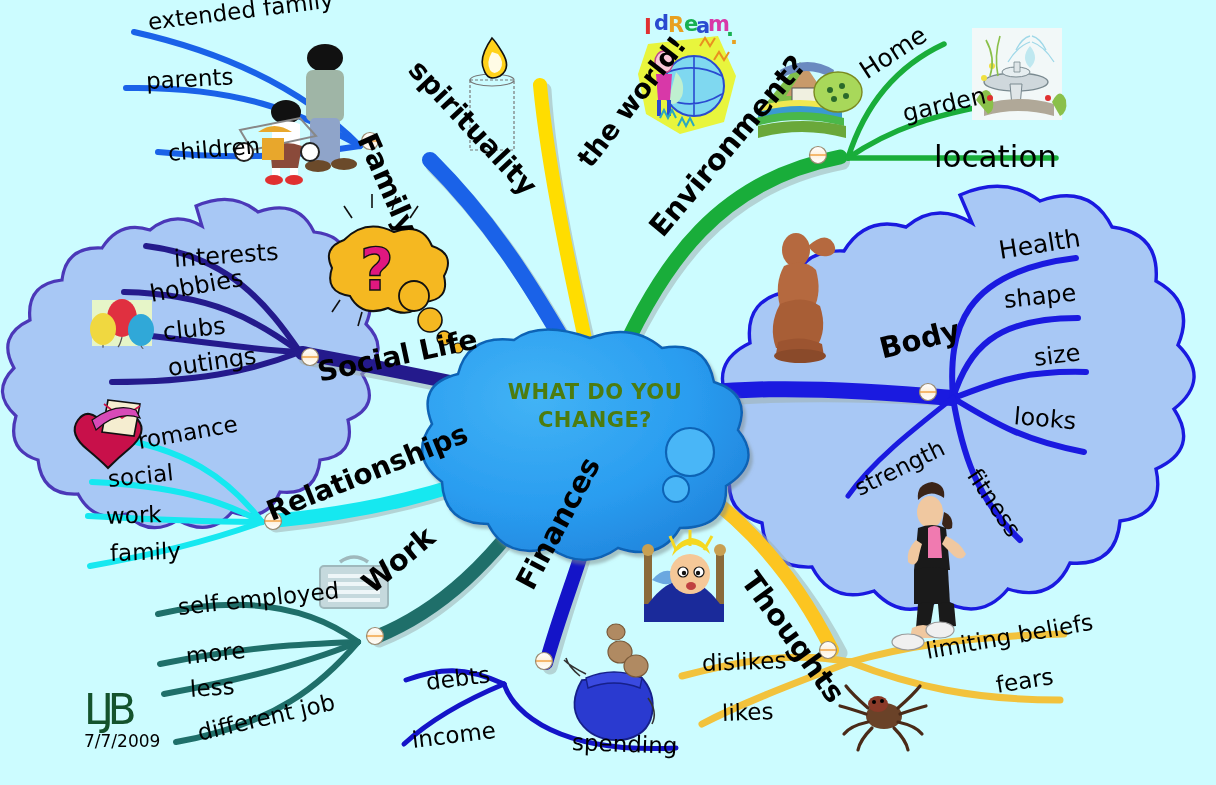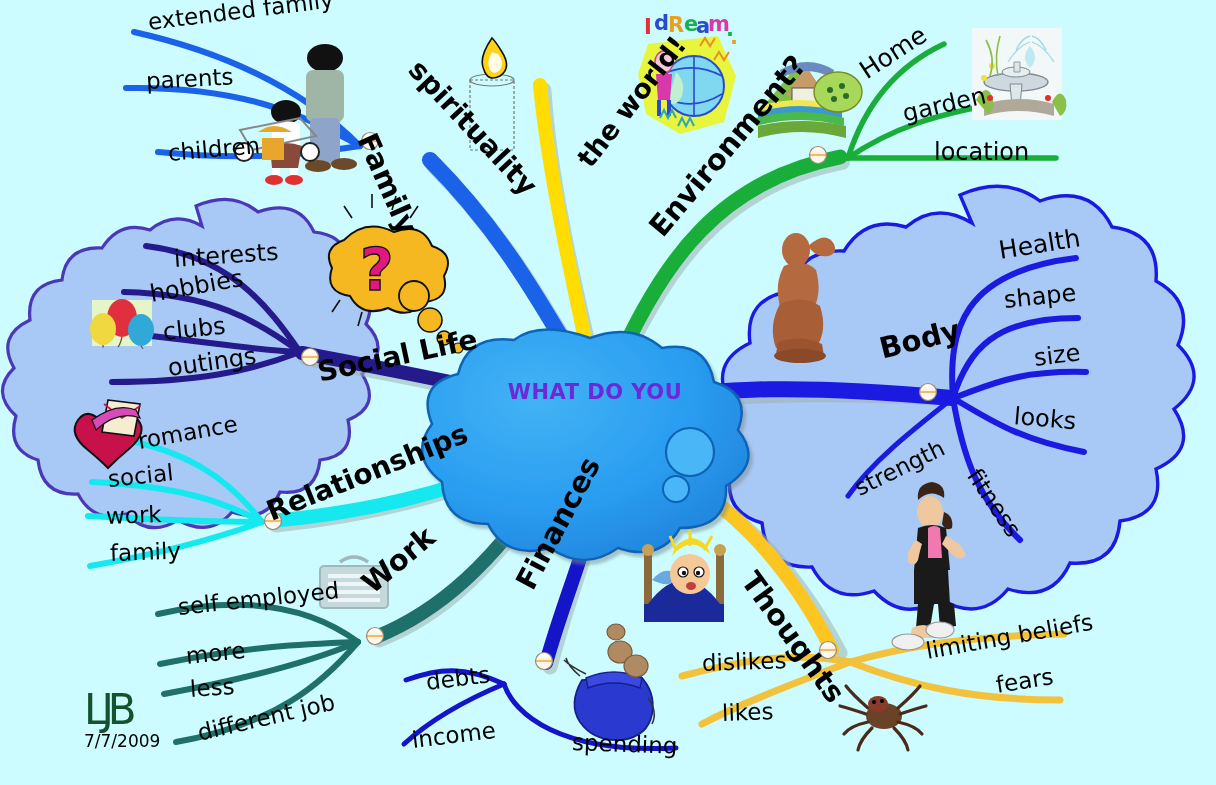--- a/index.html
+++ b/index.html
@@ -25,21 +25,21 @@
 
   
   #center-text{
     position:absolute;
     left:470px;top:378px;width:250px;
     text-align:center;
     font-weight:bold;
     font-size:21px;
     letter-spacing:0.5px;
     line-height:1.35;
-    color:#6d28d9;
+    color:#4d7c0f;
   }
 
   
   #signature{position:absolute;left:84px;top:690px;}
   #sig-mono{
     font-family:"DejaVu Sans", sans-serif;
     font-size:42px;letter-spacing:-6px;color:#14532d;
     line-height:0.95;
   }
   #sig-date{font-size:17px;color:#000;margin-top:1px;letter-spacing:0px;}
@@ -397,34 +397,35 @@
       <path d="M784,266 q20,-8 32,4 q6,22 -2,38 q-18,10 -34,-2 q-6,-22 4,-40 z" fill="#b5693f"></path>
       <path d="M780,304 q24,-10 40,2 q8,24 -4,42 l-40,0 q-8,-22 4,-44 z" fill="#a85e36"></path>
       <path d="M778,342 q24,-8 44,2 l2,12 q-26,6 -48,-2 z" fill="#9c5430"></path>
       <ellipse cx="800" cy="356" rx="26" ry="7" fill="#8a4a2a"></ellipse>
     </g>
 
   </svg>
 
   <div id="center-text">
     <div>WHAT DO YOU</div>
+    <div>CHANGE?</div>
   </div>
 
   <div class="lbl main-lbl" style="left:366px;top:118px;font-size:29px;transform:rotate(66deg);">Family</div>
   <div class="lbl sub-lbl" style="left:148px;top:9px;font-size:23px;transform:rotate(-7deg);">extended family</div>
   <div class="lbl sub-lbl" style="left:146px;top:68px;font-size:23px;transform:rotate(-3deg);">parents</div>
   <div class="lbl sub-lbl" style="left:168px;top:140px;font-size:23px;transform:rotate(-5deg);">children</div>
 
   <div class="lbl main-lbl" style="left:414px;top:48px;font-size:28px;transform:rotate(47deg);">spirituality</div>
 
   <div class="lbl main-lbl" style="left:655px;top:215px;font-size:29px;transform:rotate(-50deg);">Environment?</div>
   <div class="lbl main-lbl" style="left:583px;top:148px;font-size:27px;transform:rotate(-52deg);">the world!</div>
   <div class="lbl sub-lbl" style="left:862px;top:58px;font-size:25px;transform:rotate(-33deg);">Home</div>
   <div class="lbl sub-lbl" style="left:903px;top:100px;font-size:24px;transform:rotate(-13deg);">garden</div>
-  <div class="lbl sub-lbl" style="left:934px;top:138px;font-size:24px;">location</div>
+  <div class="lbl sub-lbl" style="left:934px;top:138px;font-size:31px;">location</div>
 
   <div class="lbl main-lbl" style="left:880px;top:332px;font-size:29px;transform:rotate(-14deg);">Body</div>
   <div class="lbl sub-lbl" style="left:999px;top:236px;font-size:25px;transform:rotate(-9deg);">Health</div>
   <div class="lbl sub-lbl" style="left:1004px;top:286px;font-size:24px;transform:rotate(-6deg);">shape</div>
   <div class="lbl sub-lbl" style="left:1034px;top:344px;font-size:24px;transform:rotate(-7deg);">size</div>
   <div class="lbl sub-lbl" style="left:1014px;top:402px;font-size:24px;transform:rotate(5deg);">looks</div>
   <div class="lbl sub-lbl" style="left:973px;top:458px;font-size:23px;transform:rotate(56deg);">fitness</div>
   <div class="lbl sub-lbl" style="left:856px;top:476px;font-size:23px;transform:rotate(-26deg);">strength</div>
 
   <div class="lbl main-lbl" style="left:318px;top:356px;font-size:28px;transform:rotate(-12deg);">Social Life</div>

